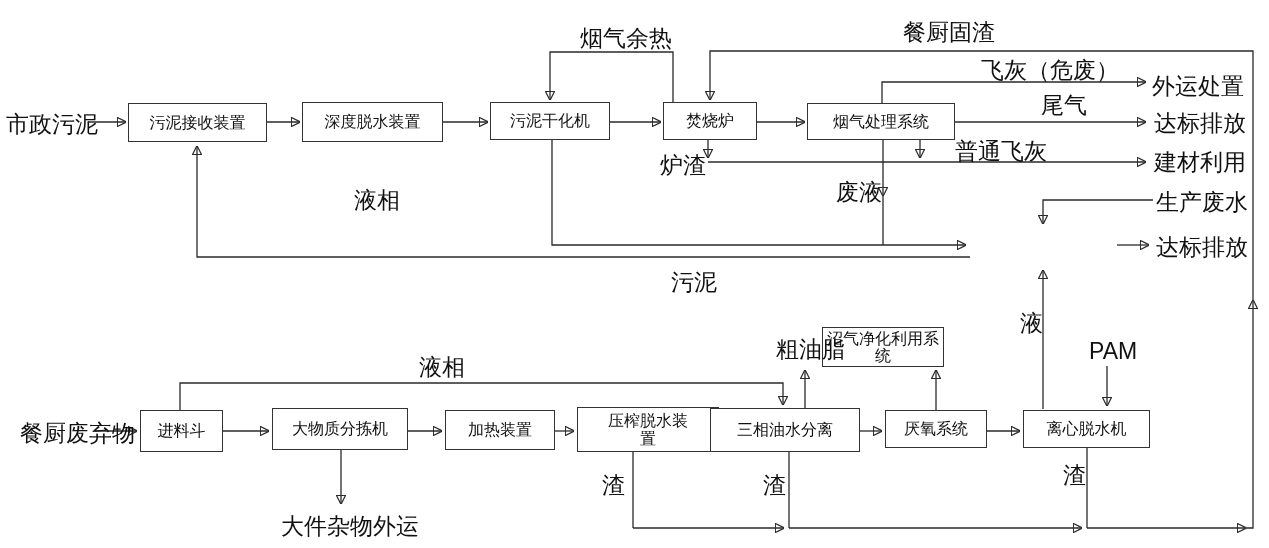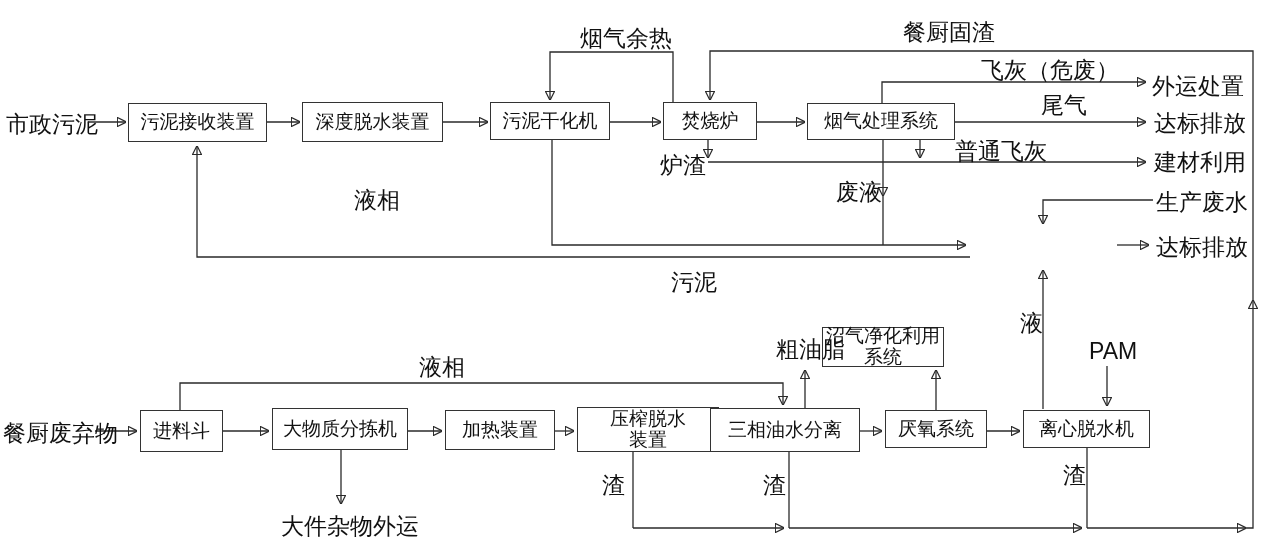--- a/index.html
+++ b/index.html
@@ -29,21 +29,21 @@
   }
   .node {
     position: absolute;
     z-index: 2;
     background: #ffffff;
     border: 1.6px solid #333333;
     display: flex;
     align-items: center;
     justify-content: center;
     text-align: center;
-    font-size: 19px;
+    font-size: 16px;
     line-height: 1.08;
     box-sizing: border-box;
     white-space: nowrap;
   }
   .node .wrap {
     white-space: normal;
     word-break: break-all;
   }
   .lbl {
     position: absolute;
@@ -148,21 +148,21 @@
   <div class="lbl" style="left:1041px; top:93px;">尾气</div>
   <div class="lbl" style="left:1154px; top:111px;">达标排放</div>
   <div class="lbl" style="left:955px; top:139px;">普通飞灰</div>
   <div class="lbl" style="left:1154px; top:150px;">建材利用</div>
   <div class="lbl" style="left:660px; top:153px;">炉渣</div>
   <div class="lbl" style="left:836px; top:180px;">废液</div>
   <div class="lbl" style="left:354px; top:188px;">液相</div>
   <div class="lbl" style="left:1156px; top:190px;">生产废水</div>
   <div class="lbl" style="left:1156px; top:235px;">达标排放</div>
   <div class="lbl" style="left:671px; top:270px;">污泥</div>
-  <div class="lbl" style="left:3px; top:421px;">餐厨废弃物</div>
+  <div class="lbl" style="left:20px; top:421px;">餐厨废弃物</div>
   <div class="lbl" style="left:419px; top:355px;">液相</div>
   <div class="lbl" style="left:776px; top:337px;">粗油脂</div>
   <div class="lbl" style="left:1020px; top:311px;">液</div>
   <div class="lbl" style="left:1089px; top:339px;">PAM</div>
   <div class="lbl" style="left:602px; top:473px;">渣</div>
   <div class="lbl" style="left:763px; top:473px;">渣</div>
   <div class="lbl" style="left:1063px; top:463px;">渣</div>
   <div class="lbl" style="left:281px; top:514px;">大件杂物外运</div>
 
 </div>

